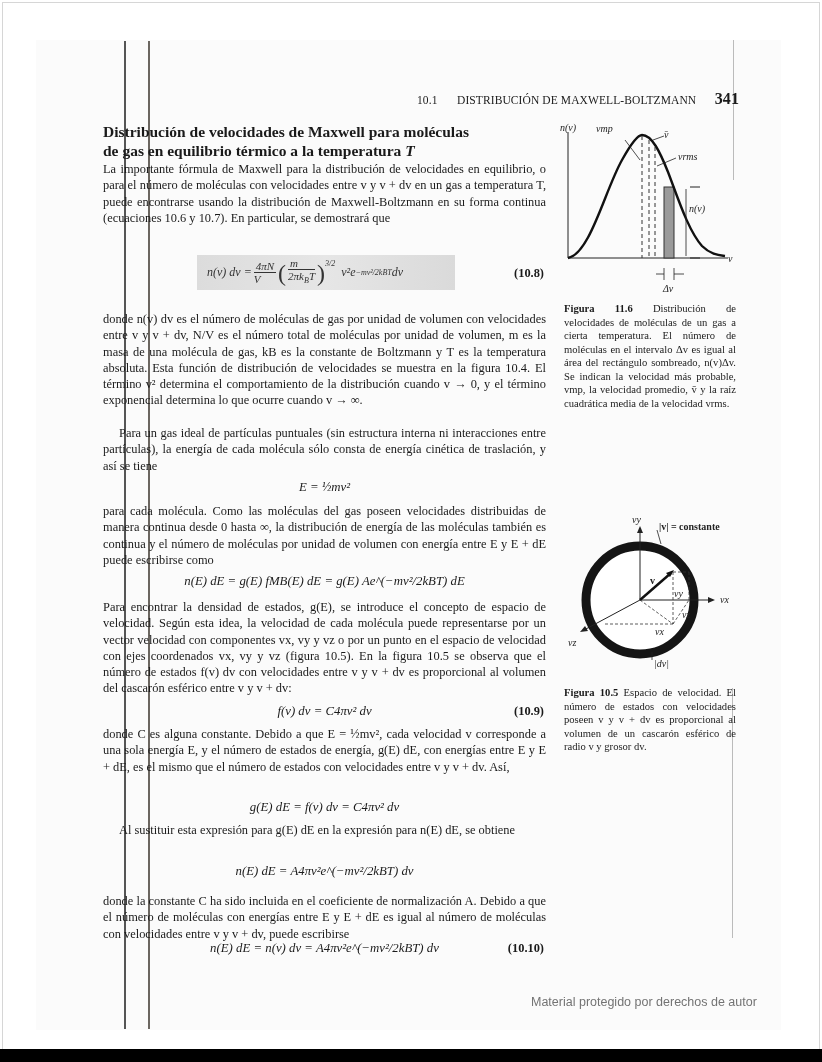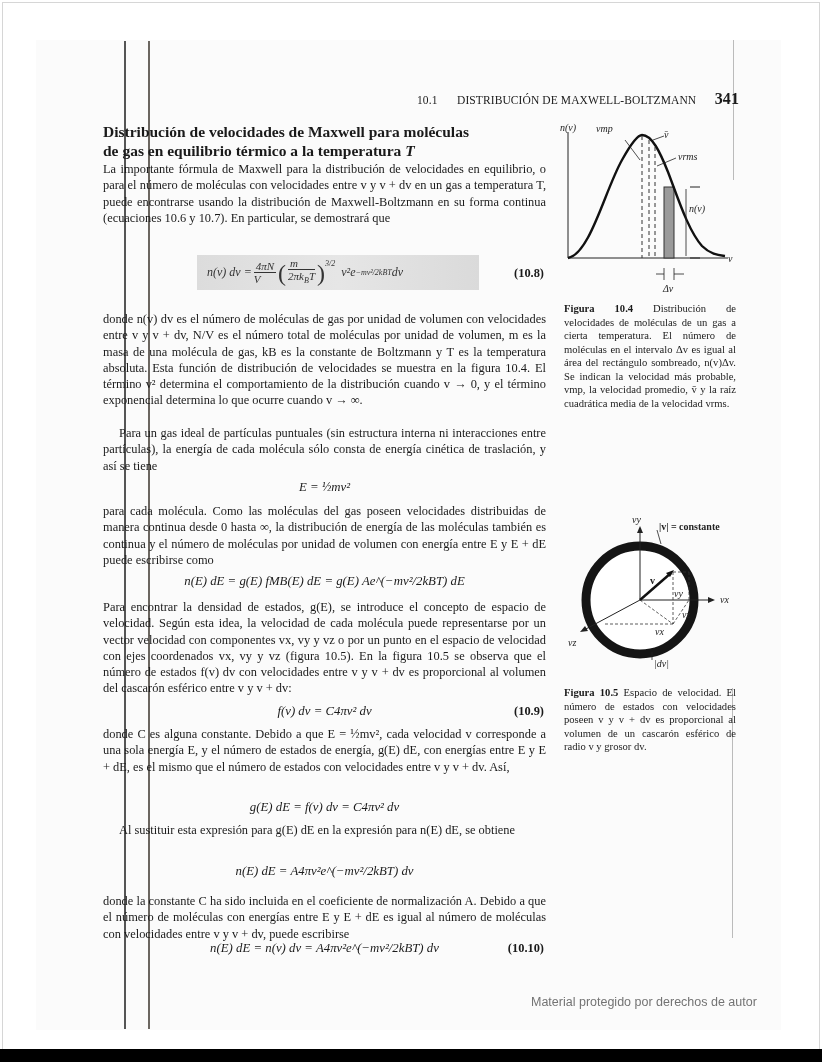--- a/index.html
+++ b/index.html
@@ -32,21 +32,21 @@
   .h2 i { font-style: italic; }
 
   .para { position: absolute; left: 103px; width: 443px; font-size: 12.4px; line-height: 16.3px;
           text-align: justify; font-family: "Liberation Serif", serif; }
   .para.indent { text-indent: 16px; }
   .eq { position: absolute; left: 103px; width: 443px; font-family: "Liberation Serif", serif;
         font-size: 12.8px; font-style: italic; }
   .eq .body { position: absolute; text-align: center; width: 100%; left: 0; }
   .eq .num { position: absolute; right: 2px; font-style: normal; font-weight: bold; font-size: 12.4px; }
   .eq-box {
-    position: absolute; left: 197px; top: 255px; width: 282px; height: 35px;
+    position: absolute; left: 197px; top: 255px; width: 258px; height: 35px;
     background: linear-gradient(90deg, #dcdcdc, #e6e6e6 50%, #dadada);
     display: flex; align-items: center; padding-left: 10px; box-sizing: border-box;
     font-family: "Liberation Serif", serif; font-style: italic; font-size: 12px; color: #333;
   }
   .frac { display: inline-flex; flex-direction: column; vertical-align: middle;
           margin: 0 2px; font-size: 11px; line-height: 12px; }
   .frac .n { border-bottom: 1px solid #333; padding: 0 2px; }
   .paren { font-size: 24px; font-style: normal; font-weight: 200; line-height: 1; vertical-align: middle; }
   sup { font-size: 8px; }
   sub { font-size: 8px; }
@@ -171,21 +171,21 @@
   <text class="fig-label" x="0" y="11">n(v)</text>
   <text class="fig-label" x="36" y="12">vmp</text>
   <text class="fig-label" x="104" y="18">v̄</text>
   <text class="fig-label" x="118" y="40">vrms</text>
   <text class="fig-label" x="129" y="92">n(v)</text>
   <text class="fig-label" x="168" y="142">v</text>
   <text class="fig-label" x="103" y="172">Δv</text>
 </svg>
 
 <div class="caption" style="top:302px;">
-  <b>Figura 10.4</b>
+  <b>Figura 11.6</b>
   <span>Distribución de velocidades de moléculas de un gas a cierta temperatura. El número de moléculas en el intervalo Δv es igual al área del rectángulo sombreado, n(v)Δv. Se indican la velocidad más probable, vmp, la velocidad promedio, v̄ y la raíz cuadrática media de la velocidad vrms.</span>
 </div>
 
 <svg style="position:absolute; left:560px; top:510px;" width="185" height="160" viewBox="0 0 185 160">
   <circle cx="80" cy="90" r="54" fill="#fff" stroke="#151515" stroke-width="9"></circle>
 
   <line x1="80" y1="90" x2="80" y2="20" stroke="#222" stroke-width="1"></line>
   <polygon points="80,16 77,23 83,23" fill="#222"></polygon>
   <line x1="80" y1="90" x2="150" y2="90" stroke="#222" stroke-width="1"></line>
   <polygon points="155,90 148,87 148,93" fill="#222"></polygon>

